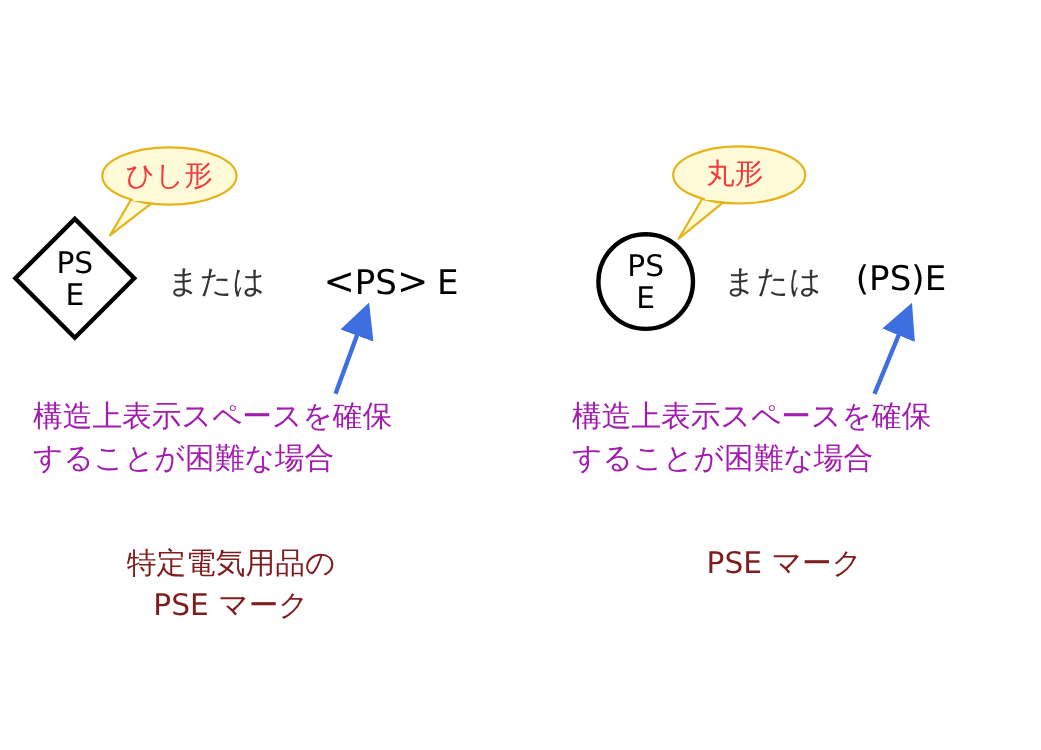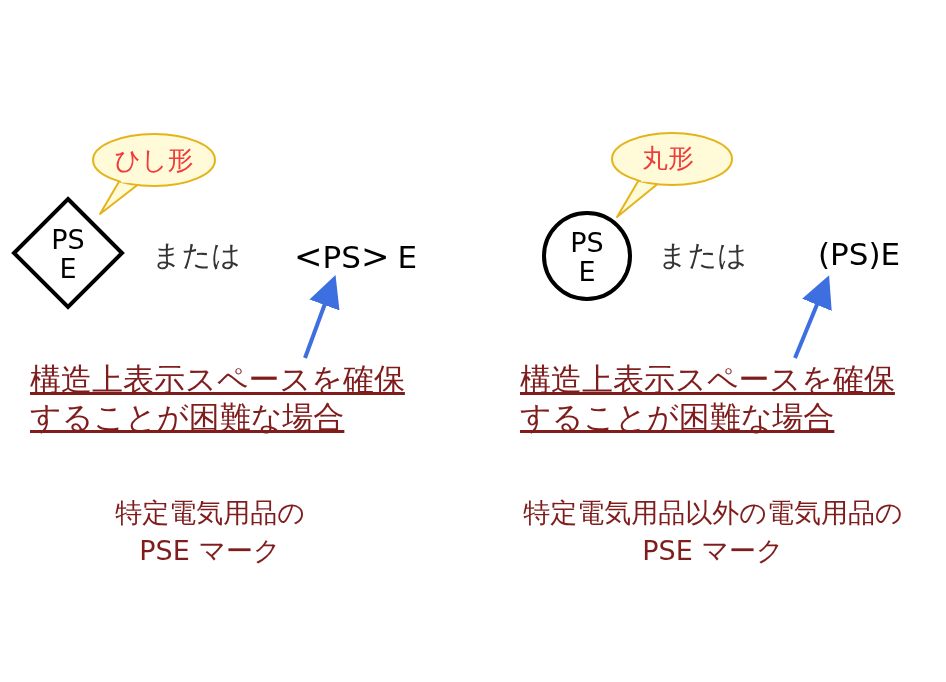--- a/index.html
+++ b/index.html
@@ -4,21 +4,21 @@
   <style>
     html, body { margin: 0; padding: 0; background: #ffffff; }
     body { width: 946px; height: 682px; position: relative; overflow: hidden;
            font-family: "DejaVu Sans", "Liberation Sans", sans-serif; color: #333333; }
     .abs { position: absolute; white-space: nowrap; }
     svg.layer { position: absolute; left: 0; top: 0; }
     .mark-letters { position: absolute; text-align: center; color: #000; font-size: 27px; line-height: 29px; }
     .bubble-text { position: absolute; text-align: center; font-size: 26px; line-height: 30px; }
     .alt { font-size: 29px; color: #333; }
     .alt-mark { font-size: 31px; color: #000; }
-    .note { font-size: 31px; line-height: 38px; color: #7f1d1d; text-decoration: underline; }
+    .note { font-size: 27px; line-height: 38px; color: #a21caf; }
     .caption { font-size: 27px; line-height: 38px; color: #7f1d1d; text-align: center; }
   </style>
 </head>
 <body>
 
 <svg class="layer" width="946" height="682">
   <defs>
     <marker id="arrowhead" markerWidth="8" markerHeight="8" refX="4" refY="4" orient="auto" markerUnits="strokeWidth">
       <path d="M0,0 L8,4 L0,8 Z" fill="#3E6FE0"></path>
     </marker>
@@ -76,26 +76,25 @@
 <div>
   <div class="bubble-text abs" style="left:612px; top:143px; width:112px; color:#F03C3C;">丸形</div>
 
   <div class="mark-letters" style="left:557px; top:228px; width:60px;">
     <div>PS</div>
     <div>E</div>
   </div>
 
   <div class="abs alt" style="left:658px; top:236px;">または</div>
 
-  <div class="abs alt-mark" style="left:778px; top:236px;margin-left:40px;">
+  <div class="abs alt-mark" style="left:778px; top:236px;">
     <span>(</span><span>PS</span><span>)</span><span>E</span>
   </div>
 
   <div class="abs note" style="left:520px; top:360px;">
     <div>構造上表示スペースを確保</div>
     <div>することが困難な場合</div>
   </div>
 
   <div class="abs caption" style="left:480px; top:494px; width:466px;">
-    <div>特定電気用品以外の電気用品の</div>
     <div>PSE マーク</div>
   </div>
 </div>
 
 </body></html>

